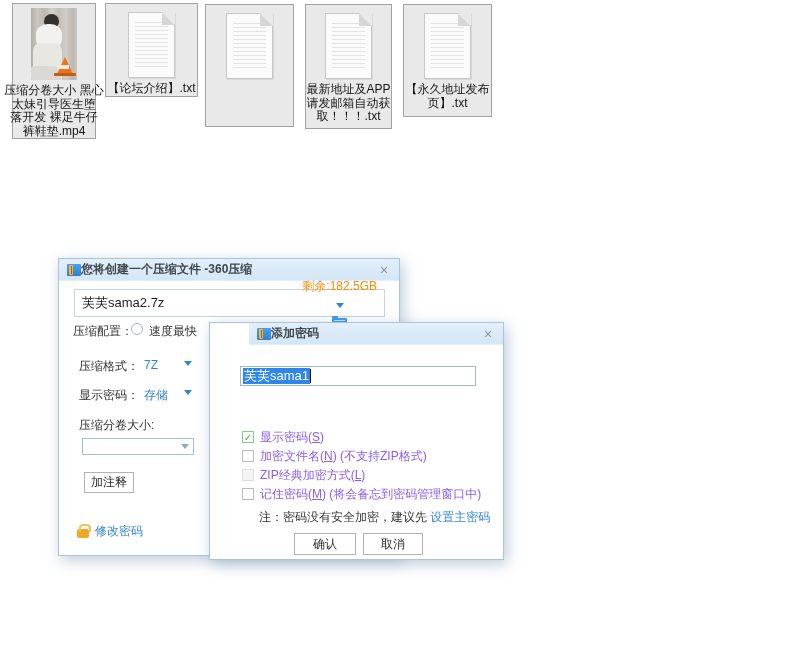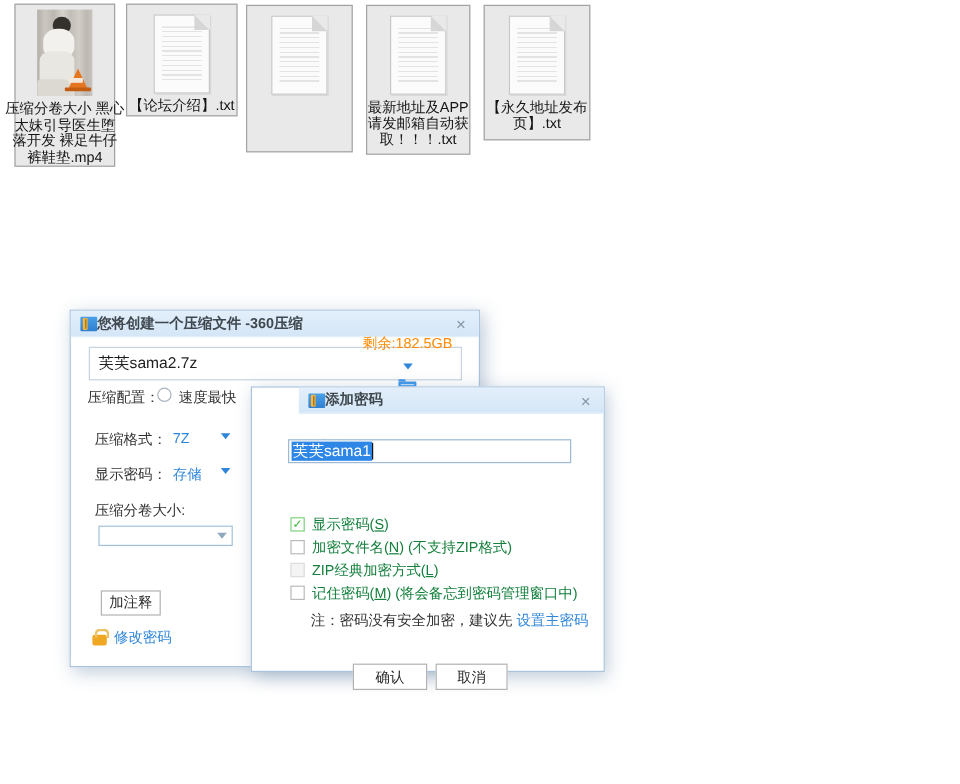--- a/index.html
+++ b/index.html
@@ -62,38 +62,38 @@
   .folder-icon { position:relative; width:15px; height:11px; background:#3f97e8; border-radius:1px; margin-top:2px; }
   .folder-icon::before { content:""; position:absolute; top:-2px; left:0; width:6px; height:2px; background:#3f97e8; border-radius:1px 1px 0 0; }
   .folder-icon::after  { content:""; position:absolute; top:2px; left:2px; right:2px; height:1px; background:#bfe0fb; }
 
   .radio { width:12px; height:12px; border:1px solid #a9b6c1; border-radius:50%; background:#fff; }
 
   .combo { position:absolute; left:23px; top:179px; width:112px; height:17px; background:#fff;
            border:1px solid #a3c0da; display:flex; align-items:center; justify-content:flex-end; padding-right:4px; }
 
   .btn { background:#fff; border:1px solid #b2b2b2; border-radius:0; font-size:12px; color:#2b2b2b;
-         display:flex; align-items:center; justify-content:center;margin-top:20px; }
+         display:flex; align-items:center; justify-content:center; }
 
   .lock { position:relative; width:12px; height:9px; background:#f0a824; border-radius:2px; margin-top:6px; }
   .lock::before { content:""; position:absolute; left:2px; top:-5px; width:8px; height:6px;
                   border:2px solid #ecc262; border-bottom:none; border-radius:4px 4px 0 0; }
 
   
   .pwd-input { position:absolute; left:30px; top:43px; width:236px; height:20px; background:#fff;
                border:1px solid #9db9d3; display:flex; align-items:center; padding:0 2px; }
   .sel { background:#2e86e6; color:#fff; font-size:13px; line-height:16px; padding:0 1px; white-space:nowrap; }
   .caret { width:1px; height:14px; background:#111; }
 
   .cbrow { position:absolute; left:32px; display:flex; align-items:flex-start; gap:6px; height:14px; }
   .cb { flex:0 0 auto; width:12px; height:12px; border:1px solid #b9b9b9; background:#fff;
         font-size:10px; line-height:11px; text-align:center; color:#3dbb3d; font-weight:bold; }
   .cb.checked { border-color:#7ed37e; }
   .cb.disabled { background:#f4f4f4; border-color:#dddddd; }
-  .cblabel { font-size:12px; line-height:13px; color:#15803d; white-space:nowrap; }
+  .cblabel { font-size:12px; line-height:13px; color:#8b5cf6; white-space:nowrap; }
   u { text-decoration:underline; }
 
   .note { position:absolute; left:49px; top:186px; font-size:12px; color:#333; white-space:nowrap; }
   .link { color:#2f86d8; }
 </style>
 </head>
 <body>
 
 <div class="desktop">
 

